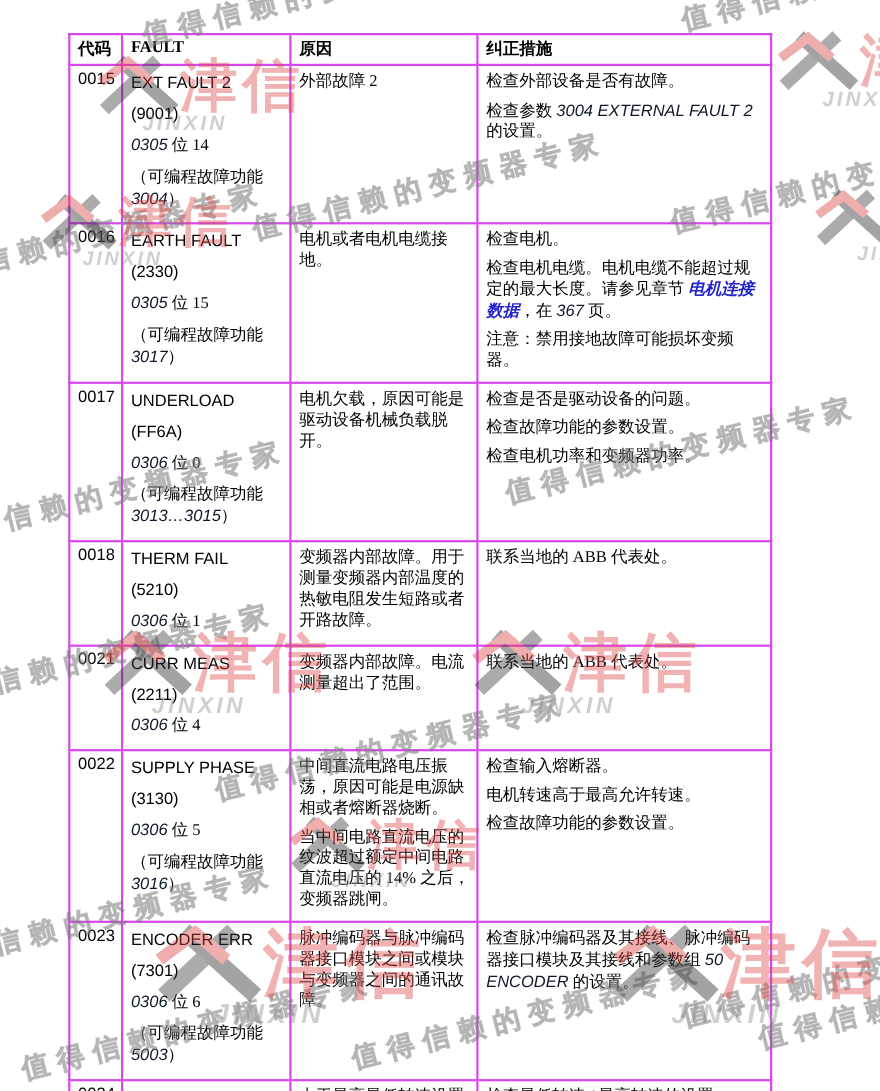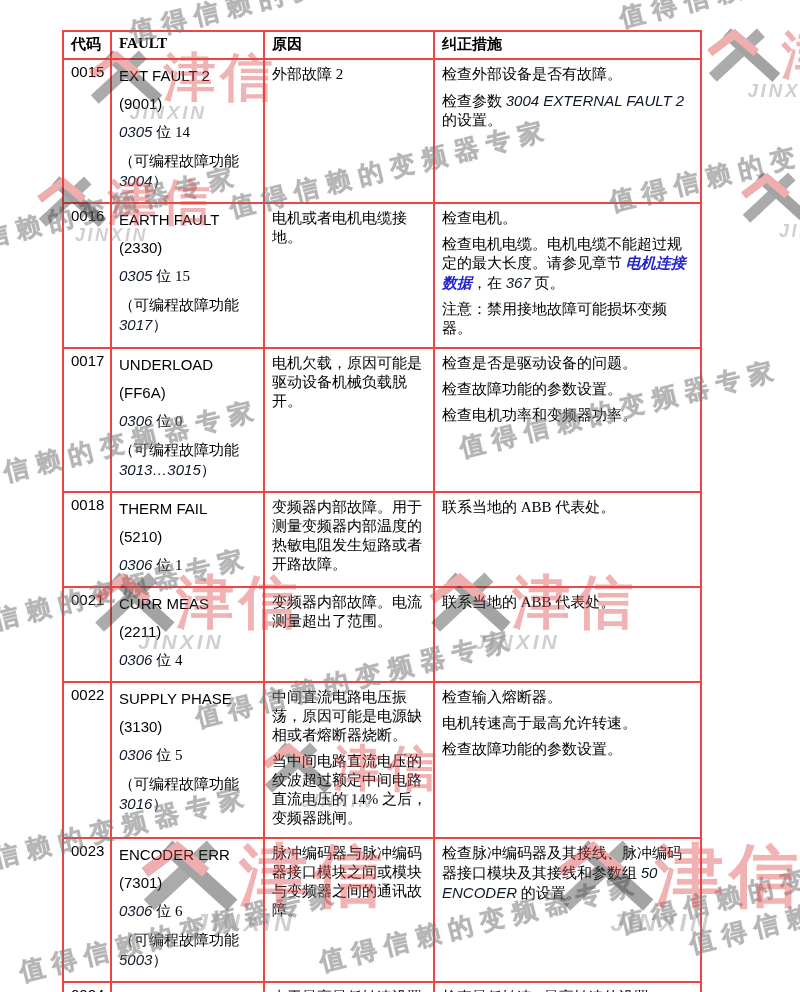--- a/index.html
+++ b/index.html
@@ -1,21 +1,21 @@
 <!DOCTYPE html>
 <html><head>
 <meta charset="utf-8">
 <style>
   html,body{margin:0;padding:0;background:#fff;}
   .page{position:relative;width:800px;height:992px;background:#ffffff;overflow:hidden;
         font-family:"Liberation Serif",serif;color:#000;}
   
   table.fault-table{position:absolute;left:62px;top:30px;width:638px;
         border-collapse:collapse;table-layout:fixed;background:transparent;}
-  .fault-table th,.fault-table td{border:2px solid #ef4444;vertical-align:top;
+  .fault-table th,.fault-table td{border:2px solid #d946ef;vertical-align:top;
         padding:2px 6px 2px 7px;overflow:hidden;}
   .fault-table th{font-size:15px;font-weight:bold;text-align:left;height:21px;padding-top:3px;}
   .fault-table th.col1{font-family:Liberation Serif, serif;border-radius:12px;}
   .code-cell{font-family:"Liberation Sans",sans-serif;font-size:15px;line-height:19px;padding-top:5px;}
   .fault-cell{font-family:"Liberation Sans",sans-serif;font-size:15px;}
   .fault-line{margin:4px 0 9px;line-height:19px;}
   .cause-cell,.fix-cell{font-size:15px;}
   .para{margin:3px 0 7px;line-height:19px;}
   .sg-b{color:#0f172a;font-style:italic;font-family:"Liberation Sans",sans-serif;}
   .sg-bb{color:#2323CE;font-style:italic;font-weight:bold;}

